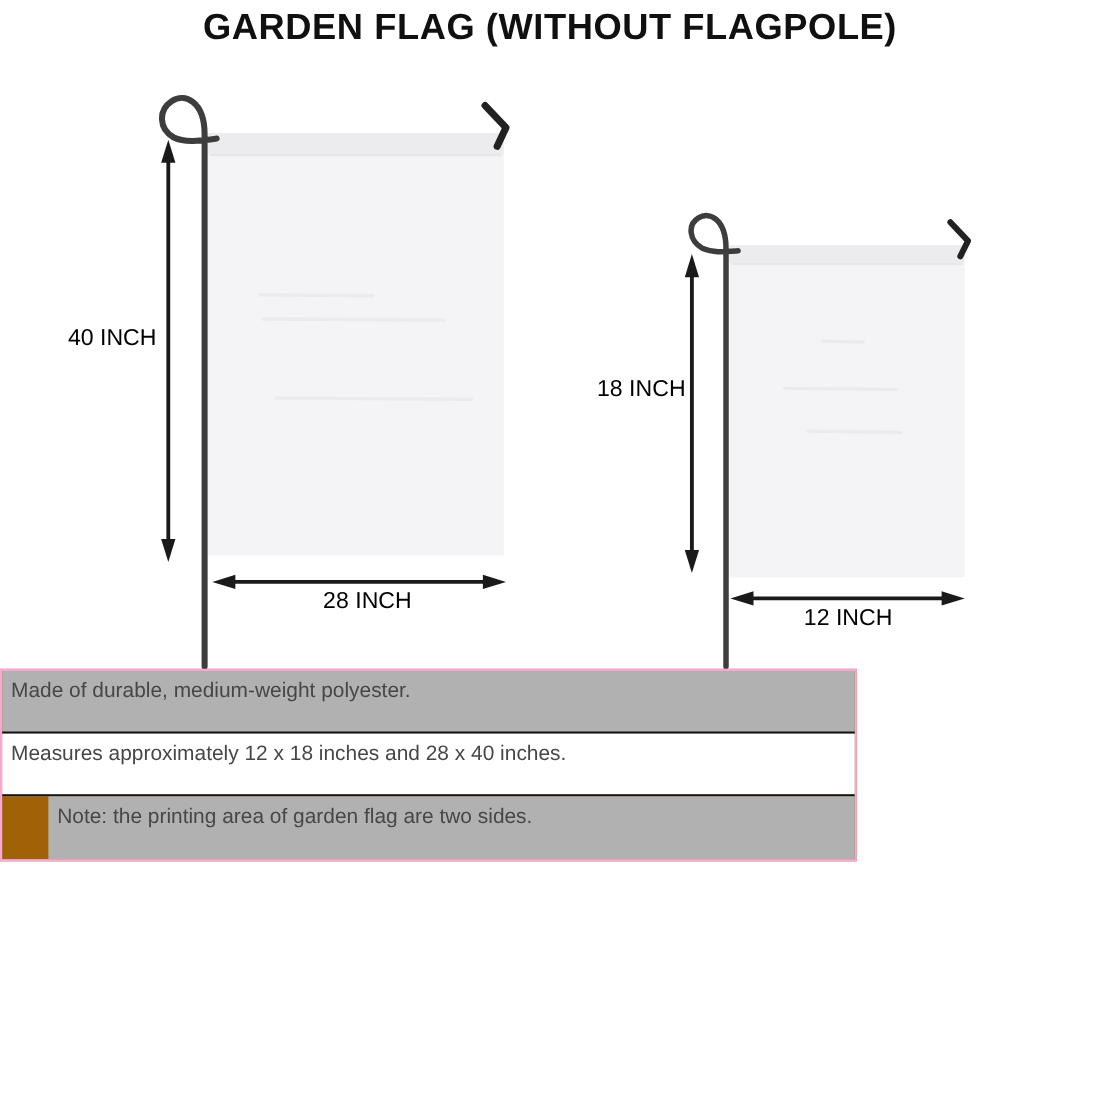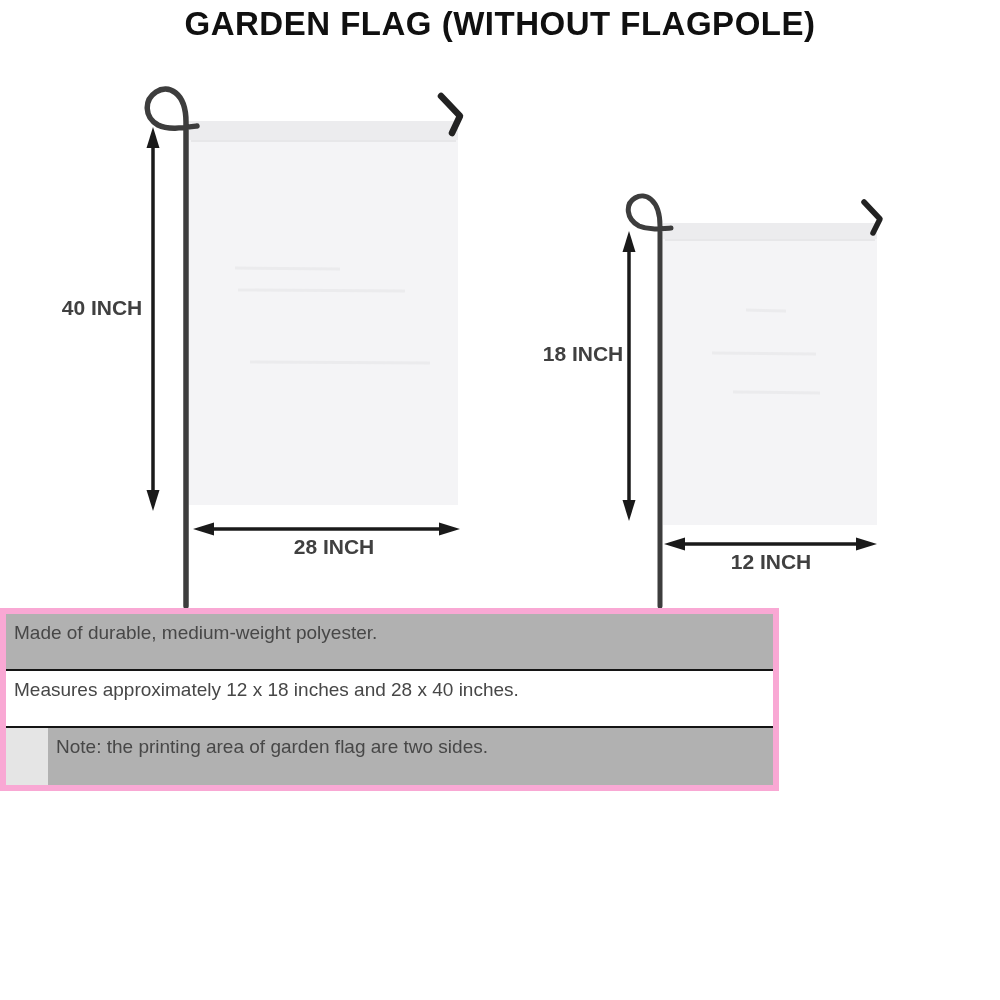--- a/index.html
+++ b/index.html
@@ -35,32 +35,32 @@
   }
   .diagram-svg {
     position: absolute;
     top: 0;
     left: 0;
   }
   .dim-label {
     position: absolute;
     transform: translate(-50%, -50%);
     font-size: 21px;
-    font-weight: 700;
-    color: #404040;
+    font-weight: 400;
+    color: #000000;
     white-space: nowrap;
   }
   .features-table {
     position: absolute;
     left: 0;
     top: 608px;
     width: 779px;
-    border: 6px solid #f9a8d4;
+    border: 2px solid #f9a8d4;
     box-sizing: border-box;
-    background: #e5e5e5;
+    background: #a16207;
   }
   .feature-row {
     height: 57px;
     box-sizing: border-box;
     padding: 7px 10px 0 8px;
     font-size: 19px;
     line-height: 1.3;
     color: #474747;
     border-bottom: 2px solid #141414;
   }

